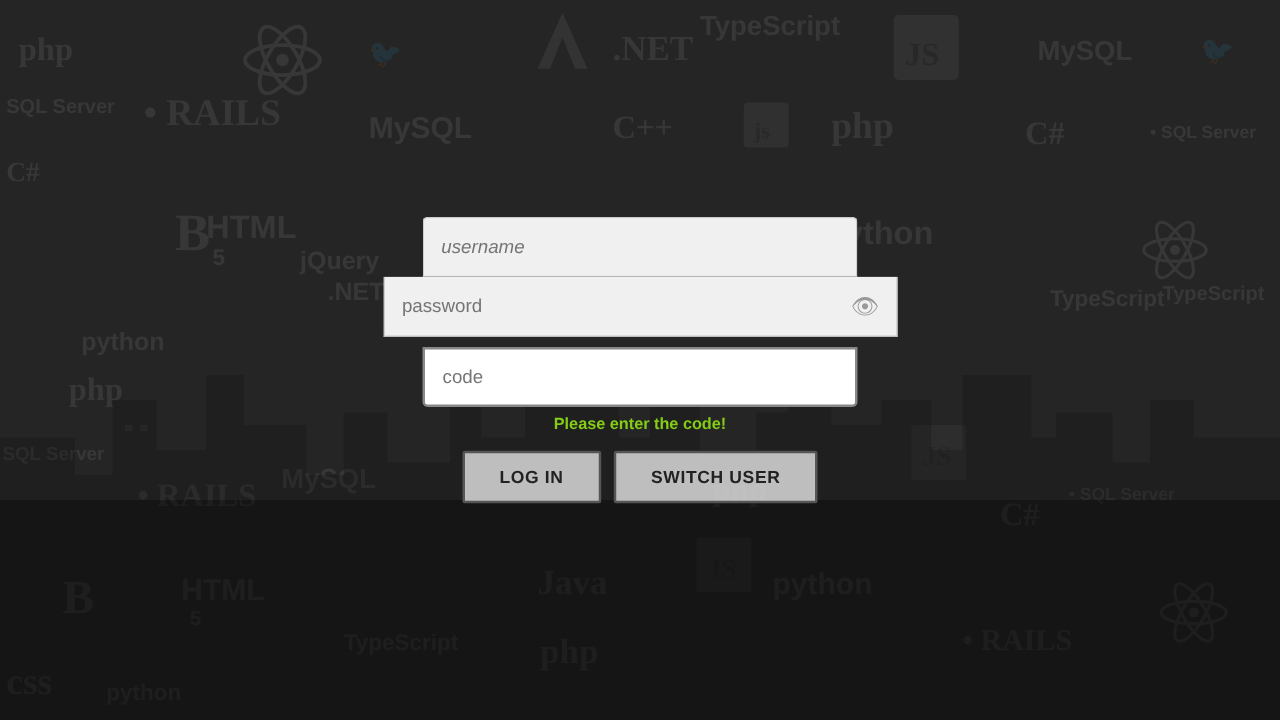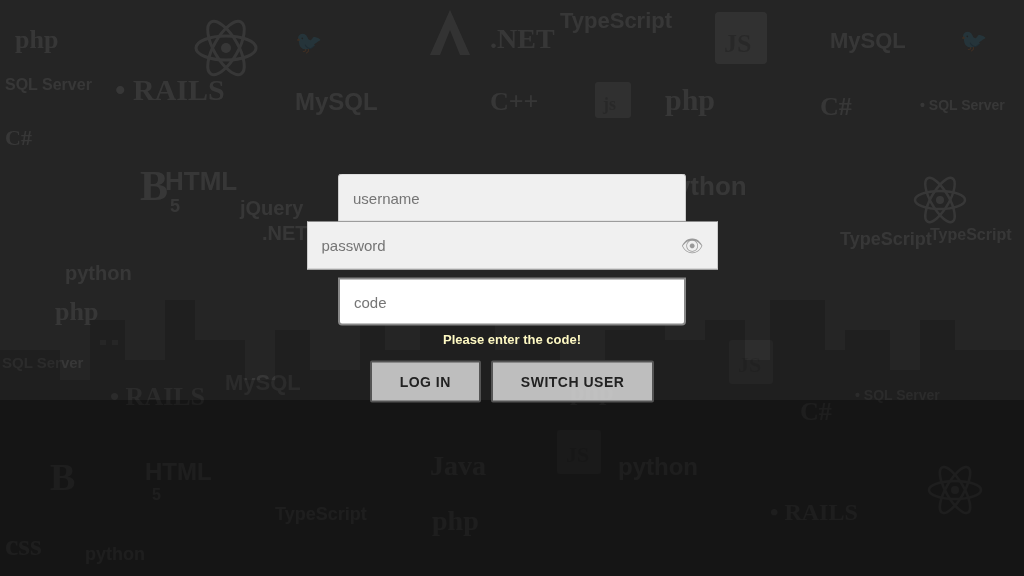--- a/index.html
+++ b/index.html
@@ -40,20 +40,21 @@
       color: #555;
       border: 1px solid #ccc;
       outline: none;
       background: #f0f0f0;
     }
 
     .input-field.username-field {
       border-radius: 4px 4px 0 0;
       border-bottom: 1px solid #bbb;
       margin-bottom: 0;
+      font-style: italic;
     }
 
     .input-field.password-field {
       border-radius: 0;
       border-top: none;
       border-bottom: 1px solid #bbb;
       position: relative;
     }
 
     .password-wrapper {
@@ -79,21 +80,21 @@
       border: 2px solid #888;
       color: #1d4ed8;
     }
 
     .code-wrapper {
       width: 348px;
       margin-top: 8px;
     }
 
     .error-text {
-      color: #fef9c3;
+      color: #84cc16;
       font-size: 13px;
       margin: 6px 0 10px 0;
       text-align: center;
       font-weight: bold;
     }
 
     .buttons-row {
       display: flex;
       gap: 10px;
       margin-top: 4px;

